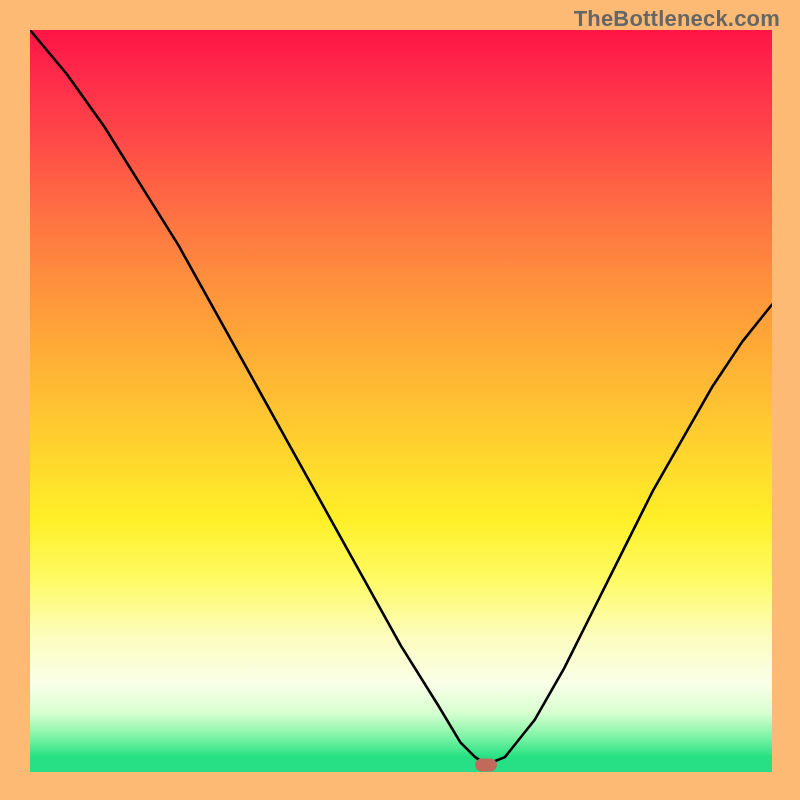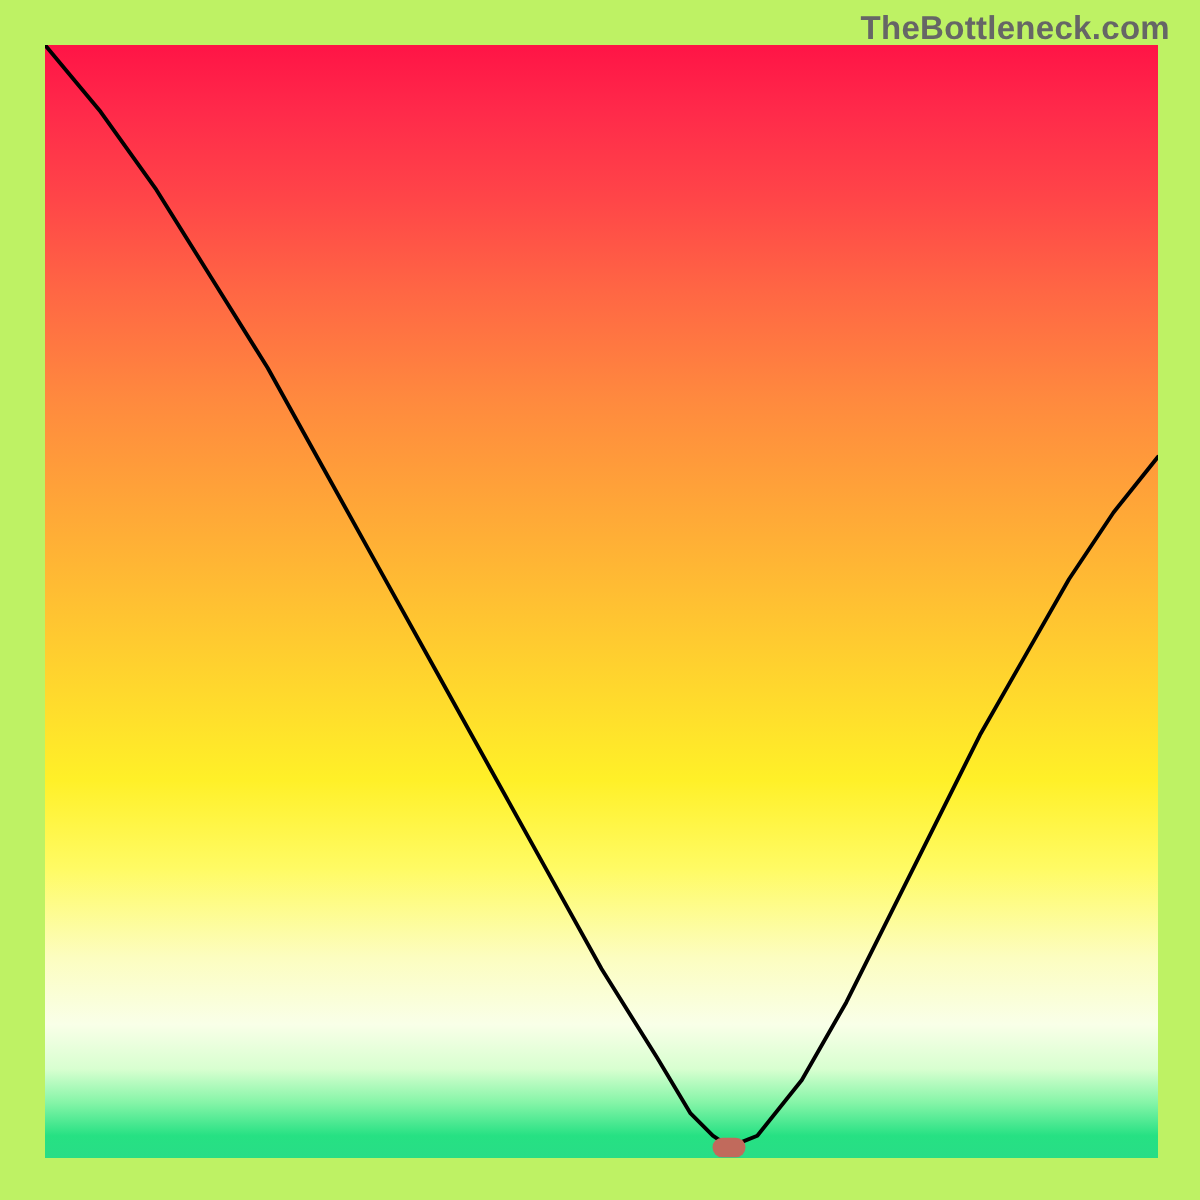--- a/index.html
+++ b/index.html
@@ -8,21 +8,21 @@
     width: 800px;
     height: 800px;
     background: #000000;
     overflow: hidden;
     font-family: Arial, Helvetica, sans-serif;
   }
   .frame {
     position: relative;
     width: 800px;
     height: 800px;
-    background: #bef264;
+    background: #fdba74;
   }
   .watermark {
     position: absolute;
     top: 6px;
     right: 20px;
     color: #666666;
     font-size: 22px;
     font-weight: bold;
     letter-spacing: 0.2px;
     z-index: 5;

